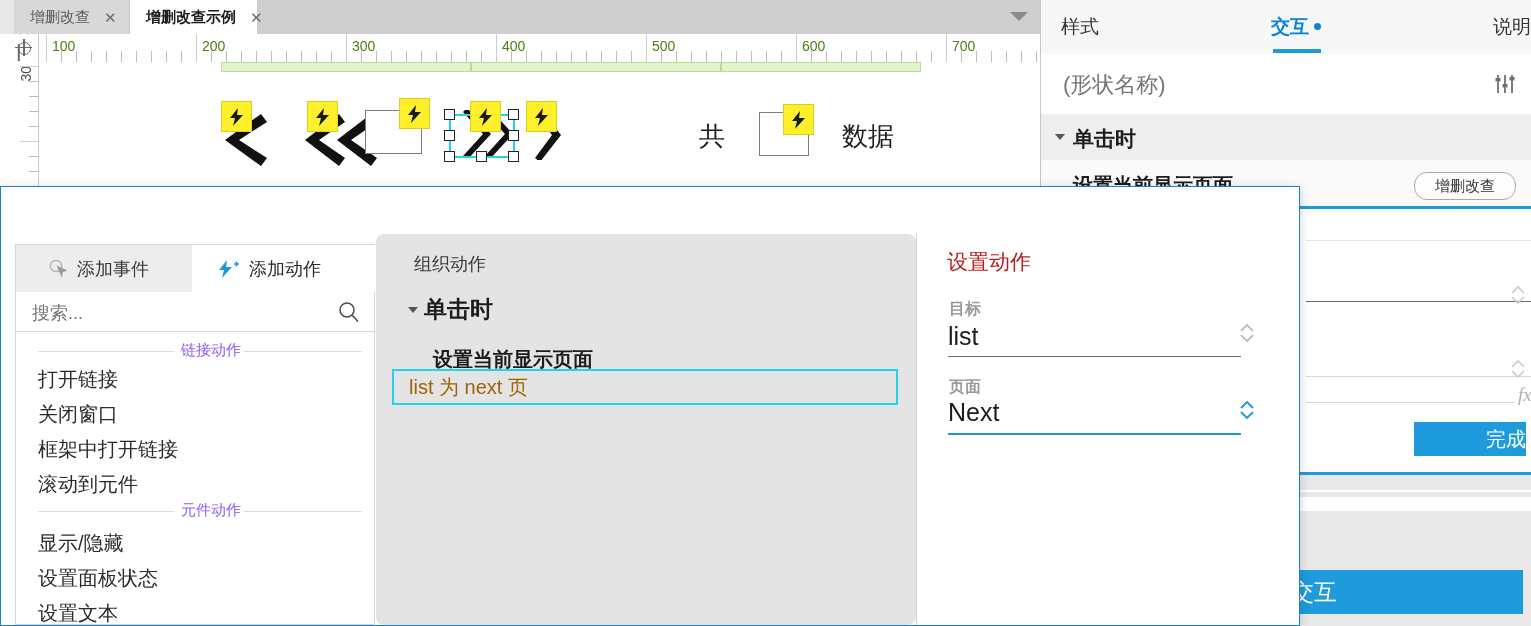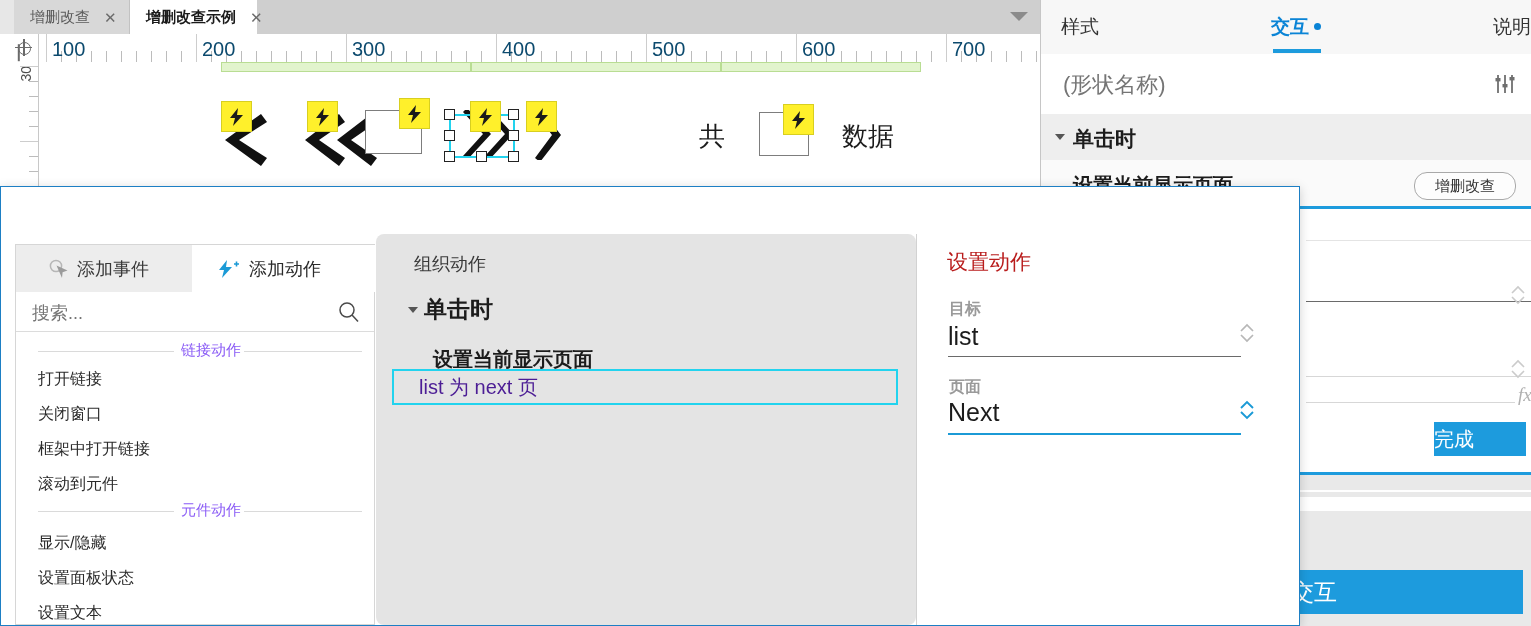--- a/index.html
+++ b/index.html
@@ -27,21 +27,21 @@
   .tabbar-caret{position:absolute;right:12px;top:12px;width:0;height:0;
        border-left:9px solid transparent;border-right:9px solid transparent;border-top:9px solid #8b8b8b;cursor:pointer;}
 
   
   .hruler{position:absolute;left:0;top:34px;width:1040px;height:28px;background:#ffffff;border-bottom:1px solid #c8c8c8;overflow:hidden;}
   .hruler .origin{position:absolute;left:0;top:0;width:38px;height:28px;border-right:1px solid #c8c8c8;background:#fff;}
   .hruler .origin:before{content:"";position:absolute;left:18px;top:8px;width:11px;height:11px;border:1.4px solid #6a6a6a;border-radius:50%;}
   .hruler .origin:after{content:"";position:absolute;left:23.2px;top:5px;width:1.4px;height:17px;background:#6a6a6a;
        box-shadow:-5.2px 5.2px 0 -0.0px #6a6a6a;}
   .hr-cross{position:absolute;left:15px;top:13px;width:17px;height:1.4px;background:#6a6a6a;}
-  .hnum{position:absolute;top:4px;font-size:20px;color:#0c4a6e;}
+  .hnum{position:absolute;top:4px;font-size:14px;color:#4d7c0f;}
   .htick{position:absolute;background:#bcbcbc;width:1px;}
   .htick.major{top:0px;height:28px;background:#cdcdcd;}
   .htick.minor{top:17px;height:11px;}
 
   .vruler{position:absolute;left:0;top:62px;width:38px;height:124px;background:#ffffff;border-right:1px solid #c8c8c8;overflow:hidden;}
   .vnum{position:absolute;font-size:14px;color:#4d4d4d;writing-mode:vertical-rl;transform:rotate(180deg);left:18px;}
   .vtick{position:absolute;right:0;height:1px;background:#bcbcbc;}
   .vtick.minor{width:9px;}
   .vtick.major{width:18px;background:#cdcdcd;}
 
@@ -89,22 +89,22 @@
       background:#fdfdfd;display:flex;align-items:center;justify-content:center;font-size:15px;color:#333;cursor:pointer;}
 
   
   .insp-body{position:absolute;left:0;top:206px;width:491px;height:420px;background:#fff;}
   .blue-rule{position:absolute;left:0;width:491px;height:3px;background:#1d9bdd;}
   .hair{position:absolute;left:265px;width:226px;height:1px;background:#e4e4e4;}
   .field-underline{position:absolute;height:1px;}
   .stepper{position:absolute;width:18px;height:22px;}
   .stepper svg{display:block;}
   .fx{position:absolute;font-size:19px;color:#b0b0b0;font-style:italic;font-family:"Liberation Serif",serif;}
-  .done-btn{position:absolute;right:6px;width:92px;height:34px;background:#1d9bdd;color:#fff;border:0;
-      font-size:20px;font-family:"Liberation Sans",sans-serif;display:flex;align-items:center;justify-content:flex-start;cursor:pointer;}
+  .done-btn{position:absolute;right:6px;width:112px;height:34px;background:#1d9bdd;color:#fff;border:0;
+      font-size:20px;font-family:"Liberation Sans",sans-serif;display:flex;align-items:center;justify-content:flex-end;cursor:pointer;}
   .grayband{position:absolute;left:0;width:491px;background:#e9e9e9;}
   .new-inter-btn{position:absolute;left:1285px;top:570px;width:238px;height:44px;background:#1d9bdd;color:#fff;
       font-size:23px;display:flex;align-items:center;padding-left:6px;box-sizing:border-box;cursor:pointer;z-index:6;}
 
   
   .modal{position:absolute;left:0;top:186px;width:1300px;height:440px;background:#fff;
       border:1px solid #1d7fc4;box-shadow:0 2px 10px rgba(0,0,0,.18);box-sizing:border-box;z-index:50;}
   .modal-title{position:absolute;left:0;top:0;width:1298px;height:46px;background:#f2f2f2;border-bottom:1px solid #e0e0e0;}
   .modal-logo{position:absolute;left:16px;top:11px;}
   .modal-title-text{position:absolute;left:50px;top:9px;font-size:22px;color:#2b2b2b;}
@@ -121,30 +121,30 @@
   .seg .sicon{margin-right:9px;display:flex;align-items:center;}
   .search-row{position:absolute;left:0;top:47px;width:358px;height:40px;border-bottom:1px solid #dcdcdc;box-sizing:border-box;}
   .search-input{position:absolute;left:14px;top:6px;width:290px;height:28px;border:0;outline:0;background:transparent;
       font-size:18px;color:#b0b0b0;font-family:"Liberation Sans",sans-serif;}
   .search-icon{position:absolute;right:14px;top:9px;cursor:pointer;}
 
   .group-head{position:absolute;left:0;width:358px;height:28px;}
   .group-head .gline{position:absolute;top:13px;height:1px;background:#dadada;}
   .group-head .glabel{position:absolute;top:3px;font-size:15px;color:#8b5cf6;background:#fff;padding:0 7px;}
   .act-item{position:absolute;left:0;width:358px;height:35px;display:flex;align-items:center;padding-left:22px;
-      box-sizing:border-box;font-size:16px;color:#2b2b2b;cursor:pointer;}
+      box-sizing:border-box;font-size:20px;color:#2b2b2b;cursor:pointer;}
 
   
   .col-mid{position:absolute;left:375px;top:0;width:540px;height:391px;background:#e4e4e4;border-radius:8px;}
   .mid-title{position:absolute;left:38px;top:18px;font-size:18px;color:#3a3a3a;}
   .mid-caret{position:absolute;left:32px;top:73px;width:0;height:0;border-left:5px solid transparent;border-right:5px solid transparent;border-top:6px solid #555;}
   .mid-event{position:absolute;left:48px;top:60px;font-size:23px;font-weight:bold;color:#1c1c1c;}
   .mid-sub{position:absolute;left:57px;top:112px;font-size:20px;font-weight:bold;color:#1c1c1c;}
   .mid-sel{position:absolute;left:16px;top:135px;width:506px;height:36px;border:2px solid #22d3ee;box-sizing:border-box;
-      display:flex;align-items:center;padding-left:25px;font-size:20px;color:#4c1d95;background:#e4e4e4;cursor:pointer;}
+      display:flex;align-items:center;padding-left:15px;font-size:20px;color:#a16207;background:#e4e4e4;cursor:pointer;}
 
   
   .col-right{position:absolute;left:915px;top:0;width:383px;height:391px;background:#fff;border-left:1px solid #d2d2d2;box-sizing:border-box;}
   .r-title{position:absolute;left:30px;top:14px;font-size:21px;color:#b91c1c;}
   .r-label{position:absolute;left:32px;font-size:16px;color:#9a9a9a;font-weight:bold;}
   .r-value{position:absolute;left:31px;font-size:25px;color:#1c1c1c;}
   .r-underline{position:absolute;left:31px;width:293px;height:1px;}
   .r-stepper{position:absolute;left:320px;width:20px;height:26px;cursor:pointer;}
 </style>
 </head>

